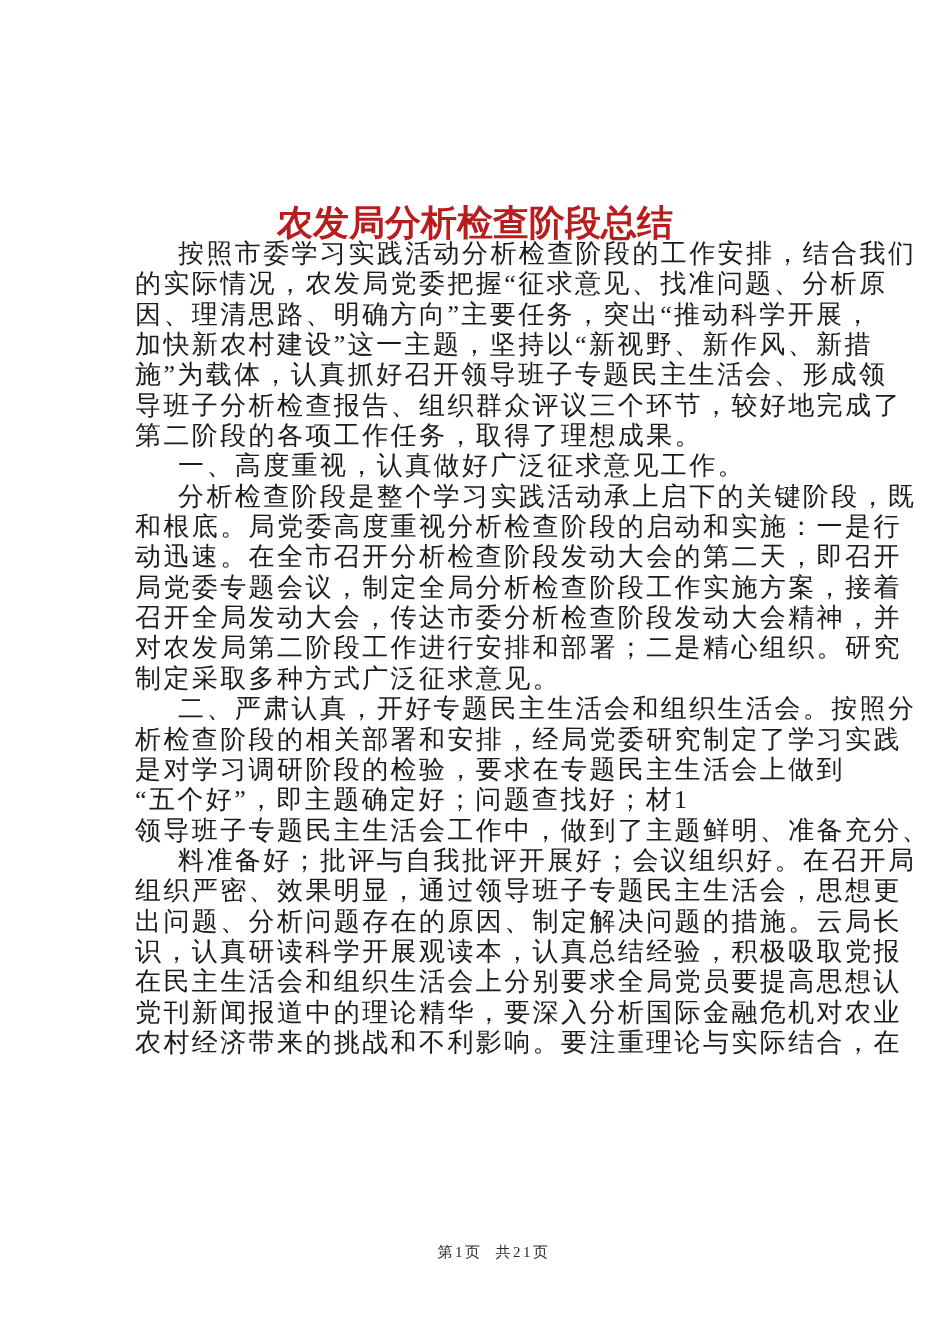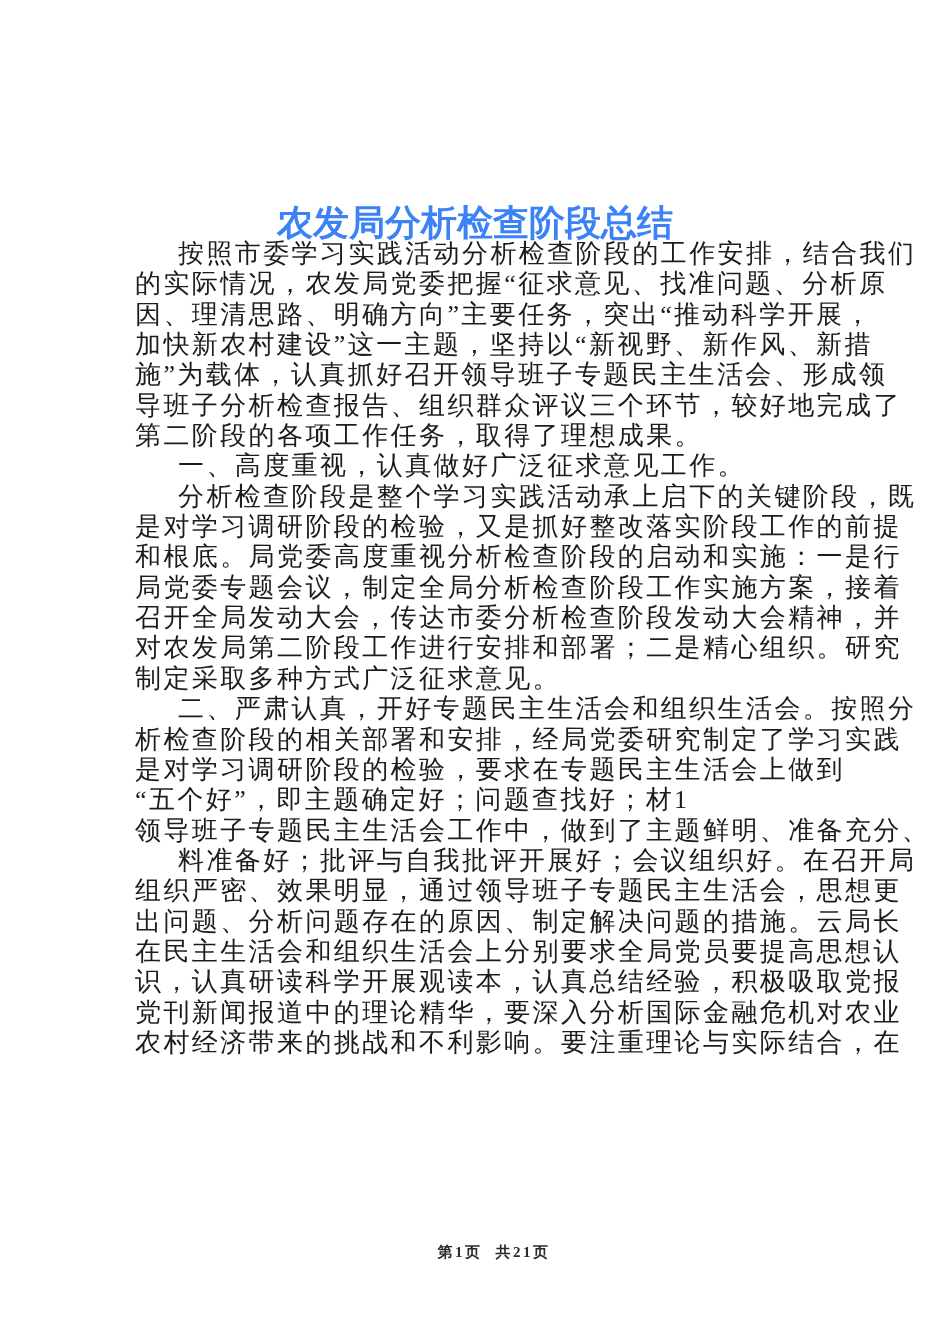--- a/index.html
+++ b/index.html
@@ -19,21 +19,21 @@
   .doc-title {
     position: absolute;
     top: 176px;
     left: 0;
     width: 100%;
     text-align: center;
     font-size: 36px;
     line-height: 46px;
     font-weight: 700;
     letter-spacing: 0px;
-    color: #3b82f6;
+    color: #b91c1c;
   }
   .doc-body {
     position: absolute;
     top: 239px;
     left: 135px;
     width: 767px;
   }
   .paragraph {
     margin: 0;
     padding: 0;
@@ -56,21 +56,20 @@
     width: 100%;
     text-align: center;
     font-size: 15px;
     line-height: 22px;
     letter-spacing: 2.5px;
     color: #2a2a2a;
   }
   .page-footer .footer-inner {
     position: relative;
     left: 19px;
-    font-weight: bold;
   }
   .page-footer .total-pages {
     margin-left: 13px;
   }
 </style>
 </head>
 <body>
 
 <div class="page" style="color: rgb(28, 28, 28);">
 
@@ -84,42 +83,42 @@
         <div class="line">加快新农村建设”这一主题，坚持以“新视野、新作风、新措</div>
         <div class="line">施”为载体，认真抓好召开领导班子专题民主生活会、形成领</div>
         <div class="line">导班子分析检查报告、组织群众评议三个环节，较好地完成了</div>
         <div class="line">第二阶段的各项工作任务，取得了理想成果。</div>
       </div>
       <div class="paragraph">
         <div class="line indent">一、高度重视，认真做好广泛征求意见工作。</div>
       </div>
       <div class="paragraph">
         <div class="line indent">分析检查阶段是整个学习实践活动承上启下的关键阶段，既</div>
-        <div class="line">是对学习调研阶段的检验，又是抓好整改落实阶段工作的前提</div>
         <div class="line">和根底。局党委高度重视分析检查阶段的启动和实施：一是行</div>
+        <div class="line">动迅速。在全市召开分析检查阶段发动大会的第二天，即召开</div>
         <div class="line">局党委专题会议，制定全局分析检查阶段工作实施方案，接着</div>
         <div class="line">召开全局发动大会，传达市委分析检查阶段发动大会精神，并</div>
         <div class="line">对农发局第二阶段工作进行安排和部署；二是精心组织。研究</div>
         <div class="line">制定采取多种方式广泛征求意见。</div>
       </div>
       <div class="paragraph">
         <div class="line indent">二、严肃认真，开好专题民主生活会和组织生活会。按照分</div>
         <div class="line">析检查阶段的相关部署和安排，经局党委研究制定了学习实践</div>
         <div class="line">是对学习调研阶段的检验，要求在专题民主生活会上做到</div>
         <div class="line">“五个好”，即主题确定好；问题查找好；材1</div>
       </div>
       <div class="paragraph">
         <div class="line">领导班子专题民主生活会工作中，做到了主题鲜明、准备充分、</div>
         <div class="line indent">料准备好；批评与自我批评开展好；会议组织好。在召开局</div>
         <div class="line">组织严密、效果明显，通过领导班子专题民主生活会，思想更</div>
       </div>
       <div class="paragraph">
         <div class="line">出问题、分析问题存在的原因、制定解决问题的措施。云局长</div>
+        <div class="line">识，认真研读科学开展观读本，认真总结经验，积极吸取党报</div>
         <div class="line">在民主生活会和组织生活会上分别要求全局党员要提高思想认</div>
-        <div class="line">识，认真研读科学开展观读本，认真总结经验，积极吸取党报</div>
         <div class="line">党刊新闻报道中的理论精华，要深入分析国际金融危机对农业</div>
         <div class="line">农村经济带来的挑战和不利影响。要注重理论与实际结合，在</div>
       </div>
     </div>
 
   <div class="page-footer">
     <span class="footer-inner">
       <span>第1页</span><span class="total-pages">共21页</span>
     </span>
   </div>

